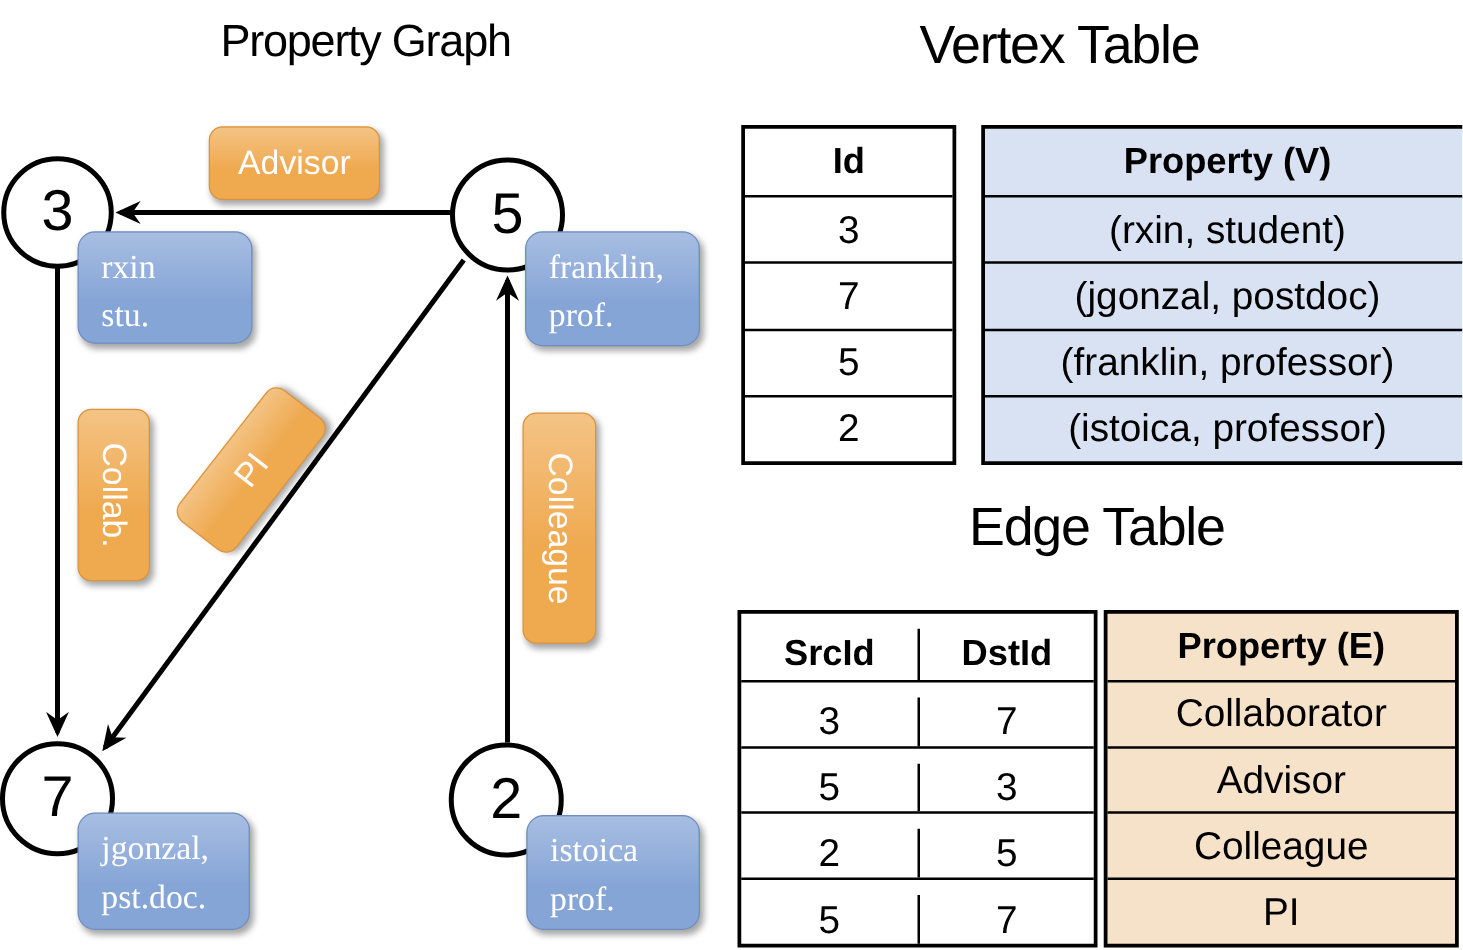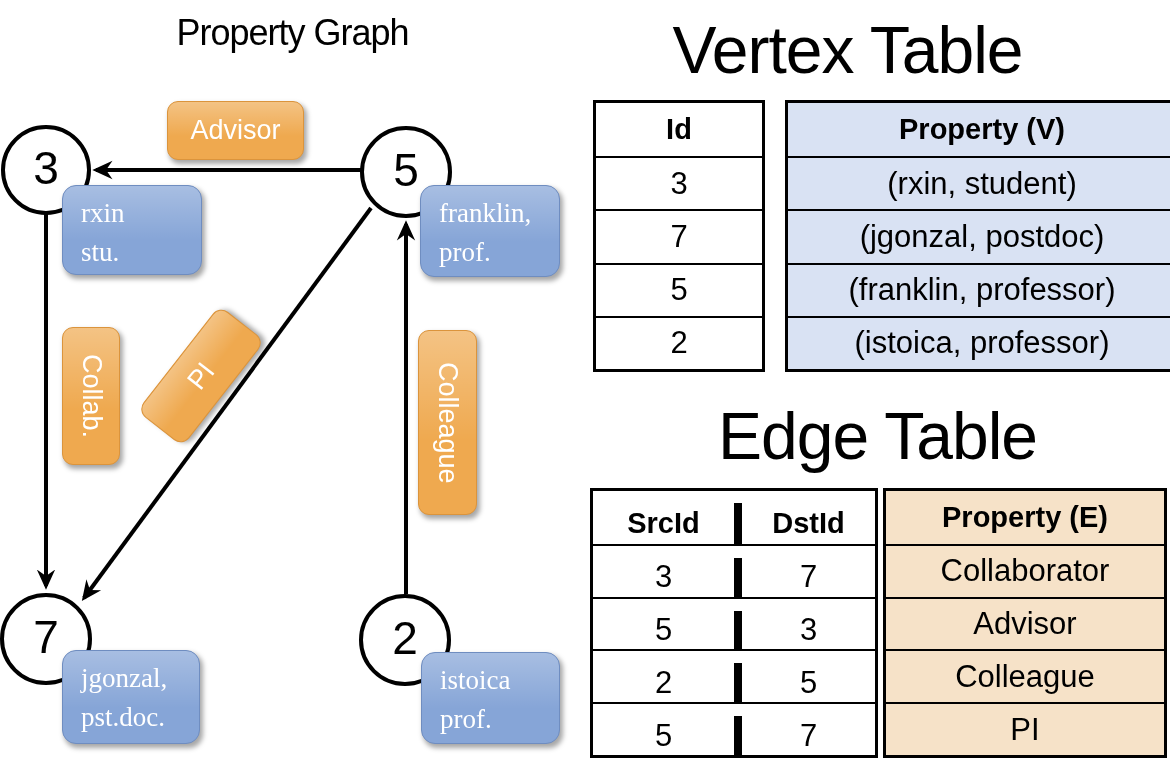--- a/index.html
+++ b/index.html
@@ -38,21 +38,21 @@
     border-radius:14px;
     justify-content:flex-start; align-items:flex-start;
   }
   .vertex-label .lines { padding:8px 6px 0 18px; line-height:39px;font-family:Liberation Serif, serif; }
   .vlabel-line { display:block; }
   .vtext { writing-mode:vertical-rl; text-orientation:mixed; }
   
   .tables-panel { position:absolute; left:585px; top:0; width:585px; height:760px; }
   .table-title {
     position:absolute; margin:0; width:585px; text-align:center;
-    font-size:66px; font-weight:400; letter-spacing:-1px;
+    font-size:43px; font-weight:400; letter-spacing:-1px;
   }
   .vertex-title { top:12px; padding-right:60px; width:525px; }
   .edge-title { top:398px; }
   .tbl { position:absolute; display:flex; }
   .vertex-tbl { left:8px; top:100px; height:272px; gap:20px; }
   .edge-tbl { left:5px; top:488px; height:270px; gap:5px; }
   .tbox {
     box-sizing:border-box; border:3px solid #000; height:100%;
     display:grid; grid-auto-rows:1fr;
   }
@@ -62,21 +62,21 @@
   .et-prop { width:284px; background:var(--edge-col-bg, #F6E2C8); }
   .cell, .row2 { box-sizing:border-box; }
   .cell {
     display:flex; align-items:center; justify-content:center;
     font-size:31px; white-space:nowrap;
   }
   .cell.hdr { font-weight:bold; font-size:29px; }
   .tbox > .cell + .cell, .tbox > .row2 + .row2 { border-top:2px solid #000; }
   .row2 { display:flex; }
   .row2 .cell { flex:1 1 50%;margin-top:12px; }
-  .row2 .cell + .cell { border-left:8px solid #000000; }
+  .row2 .cell + .cell { border-left:2px solid #000000; }
 </style>
 </head>
 <body>
 
 <div class="stage">
 
   <section class="graph-panel">
     <h1 class="graph-title">Property Graph</h1>
 
     <svg class="graph-svg" width="585" height="760" viewBox="0 0 585 760">

